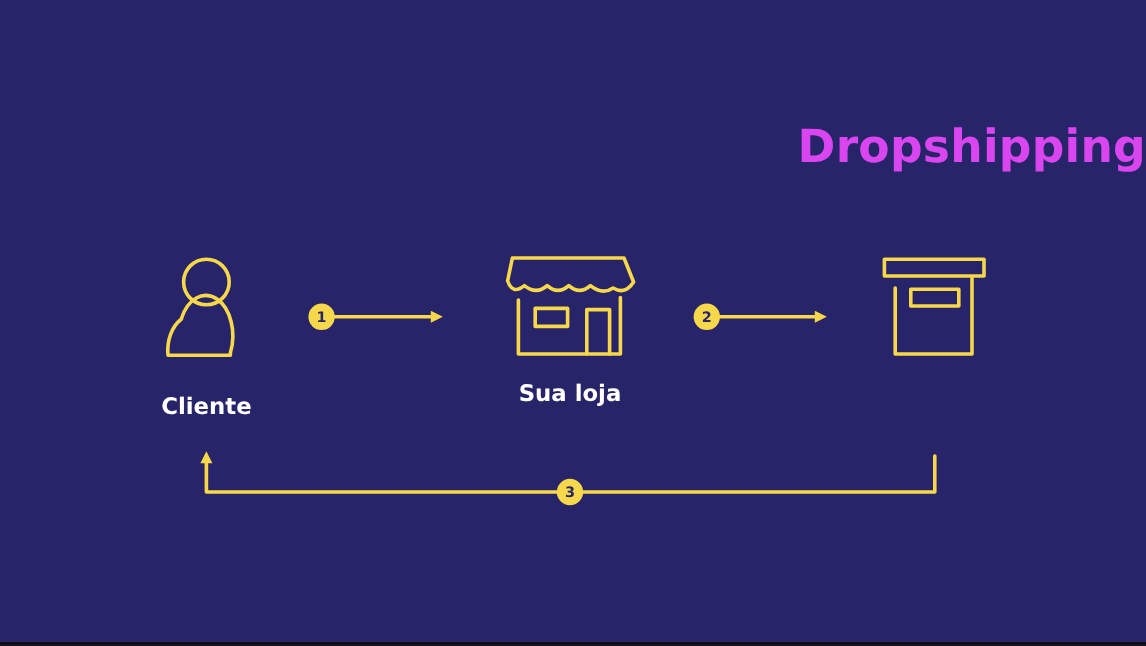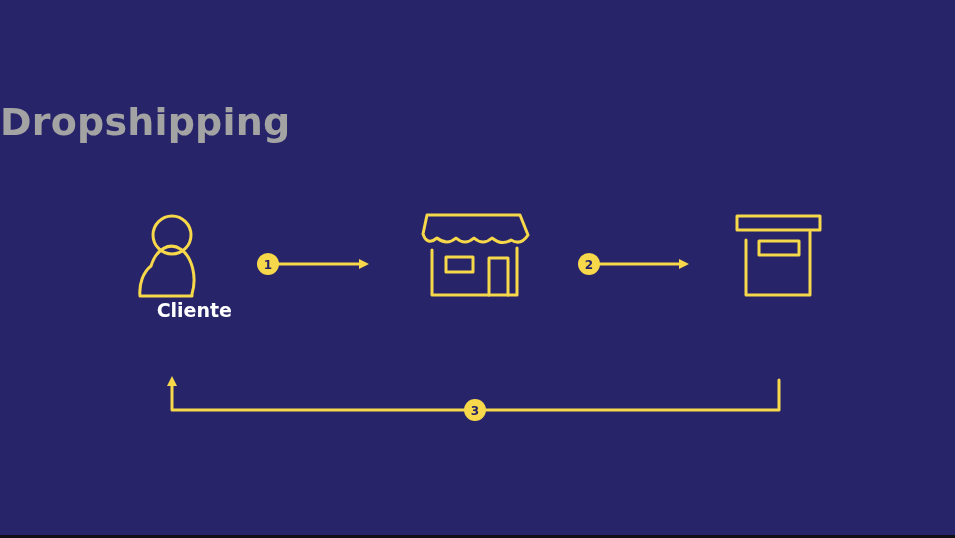--- a/index.html
+++ b/index.html
@@ -1,18 +1,18 @@
 <!DOCTYPE html>
 <html><head>
 <meta charset="utf-8">
 <style>
   html, body { margin:0; padding:0; }
   body { width:955px; height:538px; background:#0f0f14; overflow:hidden; font-family:"DejaVu Sans", sans-serif; }
   .canvas { position:absolute; left:0; top:0; width:955px; height:535px; background:#27246a; }
-  .title { position:absolute; left:0; width:955px; top:100px; text-align:left; color:#a3a3a3; font-weight:bold; font-size:38px; letter-spacing:0.2px; }
+  .title { position:absolute; left:0; width:955px; top:100px; text-align:right; color:#d946ef; font-weight:bold; font-size:38px; letter-spacing:0.2px; }
   .label { position:absolute; color:#ffffff; font-weight:bold; font-size:19px; text-align:center; }
   svg.diagram { position:absolute; left:0; top:0; }
   .badge-text { font-family:"DejaVu Sans", sans-serif; font-weight:bold; font-size:12px; fill:#27246a; }
 </style>
 </head>
 <body>
 
 <div class="canvas">
   <div class="title">Dropshipping</div>
 
@@ -49,14 +49,15 @@
       <polygon points="167,386 172,376 177,386"></polygon>
       <circle cx="268" cy="264" r="11"></circle>
       <circle cx="589" cy="264" r="11"></circle>
       <circle cx="475" cy="410" r="11"></circle>
     </g>
     <text class="badge-text" x="268" y="268.5" text-anchor="middle">1</text>
     <text class="badge-text" x="589" y="268.5" text-anchor="middle">2</text>
     <text class="badge-text" x="475" y="414.5" text-anchor="middle">3</text>
   </svg>
 
-  <div class="label" style="left:112px; width:120px; top:299px;text-align:right;">Cliente</div>
+  <div class="label" style="left:112px; width:120px; top:328px;">Cliente</div>
+  <div class="label" style="left:405px; width:140px; top:317px;">Sua loja</div>
 </div>
 
 </body></html>

